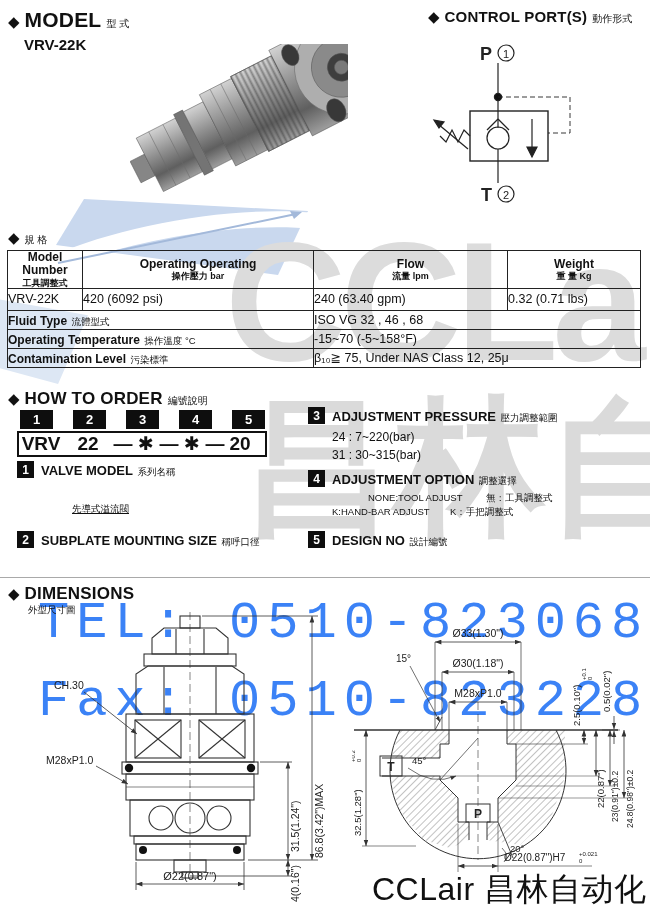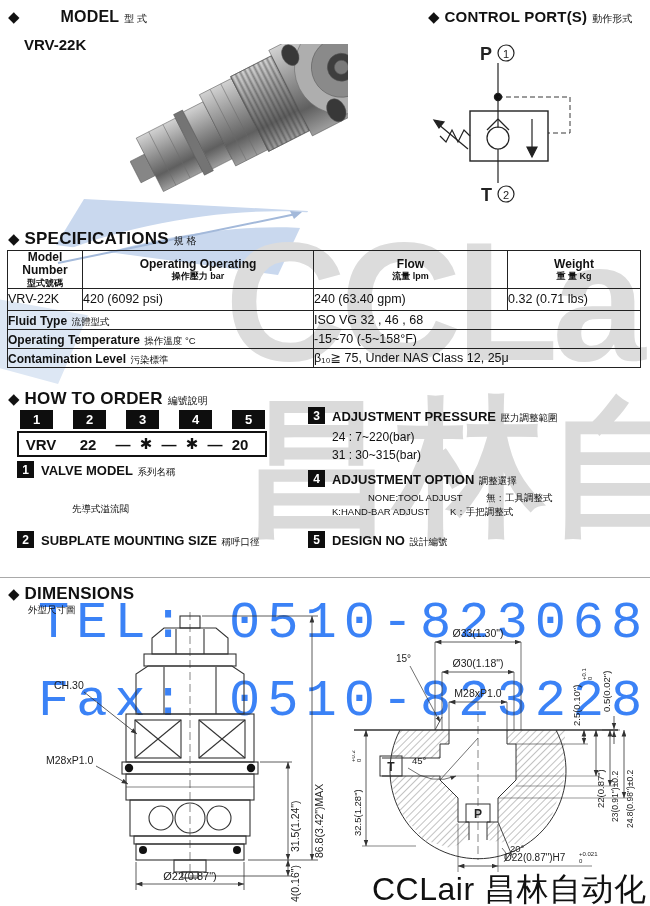--- a/index.html
+++ b/index.html
@@ -19,22 +19,22 @@
   .modelno{font-weight:bold;font-size:15px;}
   table.spec{border-collapse:collapse;table-layout:fixed;width:633px;background:transparent;}
   .spec th,.spec td{border:1.4px solid #222;padding:0;line-height:1.12;overflow:hidden;}
   .then{font-weight:bold;font-size:12px;}
   .thcn{font-size:9px;}
   .pv{font-size:12.5px;}
   .plab{font-weight:bold;font-size:12px;}
   .sq{background:#0e0e0e;color:#fff;font-weight:bold;display:flex;align-items:center;justify-content:center;}
   .bar{display:flex;gap:20px;}
   .bar .sq{width:33px;height:19px;font-size:13px;}
-  .codebox{border:2px solid #111;height:22px;width:246px;display:flex;align-items:center;
-           font-weight:bold;font-size:15px;}
+  .codebox{border:2px solid #111;height:22px;width:246px;display:flex;align-items:flex-end;
+           font-weight:bold;font-size:19px;}
   .codebox span{display:inline-block;text-align:center;}
   .item{display:flex;align-items:flex-start;gap:7px;}
   .item .sq{width:17px;height:17px;font-size:12px;flex:0 0 17px;}
   .ititle{font-weight:bold;font-size:13px;}
   .iline{font-size:13px;}
   .iline-s{font-size:12px;}
   .optrow{display:flex;font-size:9.5px;}
   .optrow .en{width:118px;}
   .divider{position:absolute;left:0;width:650px;top:577px;border-top:1.4px solid #a9a9a9;}
   .footer{font-size:32px;font-weight:normal;letter-spacing:.5px;}
@@ -79,21 +79,21 @@
         <rect width="5" height="12" fill="transparent"></rect>
         <line x1="2.5" y1="0" x2="2.5" y2="12" stroke="#3c3c3c" stroke-width="2" opacity="0.45"></line>
         </pattern>
     </defs>
   </svg>
 
   <div class="layer">
 
     <div class="abs sec-head" style="left:8px;top:8px;">
       <span class="diamond">◆</span>
-      <span class="h1" style="font-size:16px;margin-left:36px;">MODEL</span>
+      <span class="h1" style="font-size:21px;">MODEL</span>
       <span class="cn">型  式</span>
     </div>
     <div class="abs modelno" style="left:24px;top:36px;">VRV-22K</div>
 
     <svg class="abs" style="left:130px;top:44px;" width="218" height="162" viewBox="0 0 218 162">
       <g transform="rotate(-27 100 80)" stroke="#555" stroke-width="0.5">
         <rect x="-6" y="68" width="16" height="24" fill="#868686"></rect>
         <rect x="10" y="50" width="44" height="60" fill="url(#gMetal)"></rect>
         <line x1="24" y1="50" x2="24" y2="110" stroke="#6a6a6a"></line>
         <line x1="40" y1="50" x2="40" y2="110" stroke="#6a6a6a"></line>
@@ -139,36 +139,35 @@
         <polygon points="14,85 24,87 19,93" fill="#222"></polygon>
         <line x1="78" y1="114" x2="78" y2="148"></line>
         <text x="72" y="166" text-anchor="end" font-size="18" font-weight="bold">T</text>
         <circle cx="86" cy="159" r="8"></circle>
         <text x="86" y="163.5" text-anchor="middle" font-size="11">2</text>
       </g>
     </svg>
 
     <div class="abs sec-head" style="left:8px;top:229px;">
       <span class="diamond">◆</span>
-      <span class="h1">SPECIFICATIONS</span>
       <span class="cn">規  格</span>
     </div>
 
     <table class="spec abs" style="left:7px;top:250px;">
       <colgroup>
           <col style="width:75px">
           <col style="width:231px">
           <col style="width:194px">
           <col style="width:133px">
         </colgroup>
       <tbody>
           <tr style="height:36px;">
         <th>
           <div class="then">Model Number</div>
-              <div class="thcn">型式號碼</div>
+              <div class="thcn">工具調整式</div>
             </th>
         <th>
           <div class="then">Operating Operating</div>
               <div class="thcn">操作壓力  bar</div>
             </th>
         <th>
           <div class="then">Flow</div>
               <div class="thcn">流量  lpm</div>
             </th>
         <th>
@@ -219,21 +218,21 @@
       <span style="width:26px;">✱</span>
       <span style="width:20px;">—</span>
       <span style="width:30px;">20</span>
     </div>
 
     <div class="abs item" style="left:17px;top:461px;width:290px;">
       <div class="sq">1</div>
       <div><span class="ititle">VALVE MODEL</span>
            <span class="cn-s">系列名稱</span></div>
     </div>
-    <div class="abs cn-s" style="left:72px;top:503px;">先導式溢流閥</div>
+    <div class="abs cn-s" style="left:72px;top:503px;text-decoration:underline;">先導式溢流閥</div>
 
     <div class="abs item" style="left:17px;top:531px;width:290px;">
       <div class="sq">2</div>
       <div><span class="ititle">SUBPLATE MOUNTING SIZE</span>
            <span class="cn-s">稱呼口徑</span></div>
     </div>
 
     <div class="abs item" style="left:308px;top:407px;width:330px;">
       <div class="sq">3</div>
       <div><span class="ititle">ADJUSTMENT PRESSURE</span>

